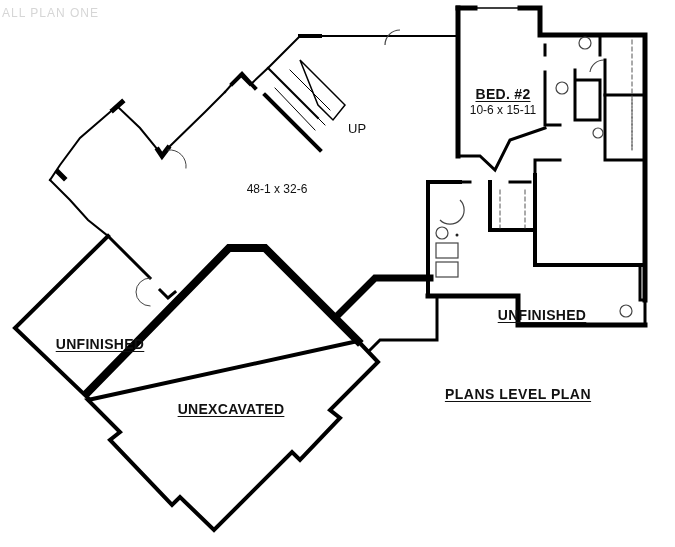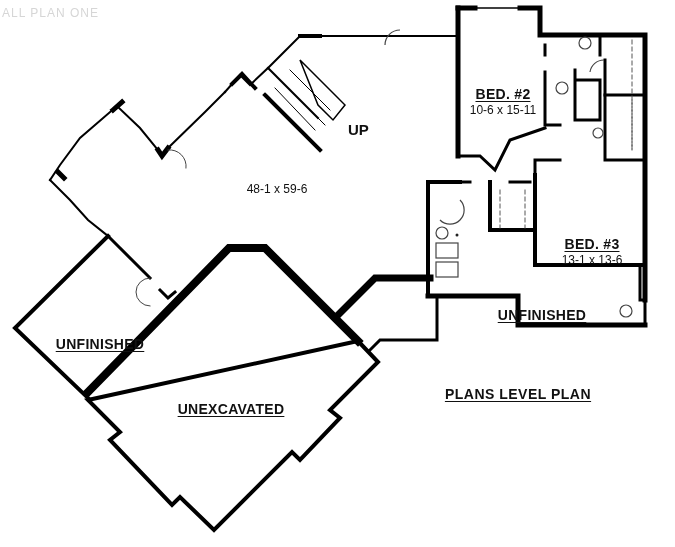--- a/index.html
+++ b/index.html
@@ -10,21 +10,21 @@
     font-family: "Liberation Sans", sans-serif;
     color: #111;
     text-align: center;
     white-space: nowrap;
     line-height: 1;
   }
   .room-name { font-weight: bold; font-size: 14px; text-decoration: underline; text-underline-offset: 2px; letter-spacing: 0.3px; margin-top: 32px; }
   .room-dim { font-size: 12px; margin-top: 3px; }
   .watermark { position: absolute; left: 2px; top: 6px; font-family: "Liberation Sans", sans-serif; font-size: 12px; color: #d6d6d6; letter-spacing: 1px; }
   .plan-title { font-weight: bold; font-size: 14px; text-decoration: underline; text-underline-offset: 2px; letter-spacing: 0.5px; }
-  .up { font-size: 15px; font-weight: bold; }
+  .up { font-size: 13px; font-weight: normal; }
 </style>
 </head>
 <body>
 
 <div class="plan">
   <svg width="675" height="547" viewBox="0 0 675 547">
     <g fill="none" stroke="#000" stroke-linecap="square" stroke-linejoin="miter">
 
       <path d="M88,392 L229,248 L265,248 L358,341" stroke-width="8"></path>
       <path d="M358,341 L378,362 L330,410 L340,418 L300,460 L292,452 L214,530 L180,497 L172,505 L110,440 L120,432 L88,400 Z" stroke-width="4"></path>
@@ -85,32 +85,28 @@
       <path d="M460,200 A14,14 0 0 1 440,220"></path>
     </g>
     <circle cx="457" cy="235" r="1.5" fill="#222"></circle>
   </svg>
 
   <div class="watermark">ALL PLAN ONE</div>
 
   <div class="label up" style="left:348px;top:122px;">UP</div>
 
   <div class="label" style="left:222px;top:180px;width:110px;">
-    <div class="room-dim">48-1 x 59-6</div>
+    <div class="room-dim">48-1 x 32-6</div>
   </div>
 
   <div class="label" style="left:458px;top:55px;width:90px;">
     <div class="room-name">BED. #2</div>
     <div class="room-dim">10-6 x 15-11</div>
   </div>
 
-  <div class="label" style="left:548px;top:205px;width:88px;">
-    <div class="room-name">BED. #3</div>
-    <div class="room-dim">13-1 x 13-6</div>
-  </div>
 
   <div class="label" style="left:52px;top:305px;width:96px;">
     <div class="room-name">UNFINISHED</div>
   </div>
 
   <div class="label" style="left:494px;top:276px;width:96px;">
     <div class="room-name">UNFINISHED</div>
   </div>
 
   <div class="label" style="left:168px;top:370px;width:126px;">

